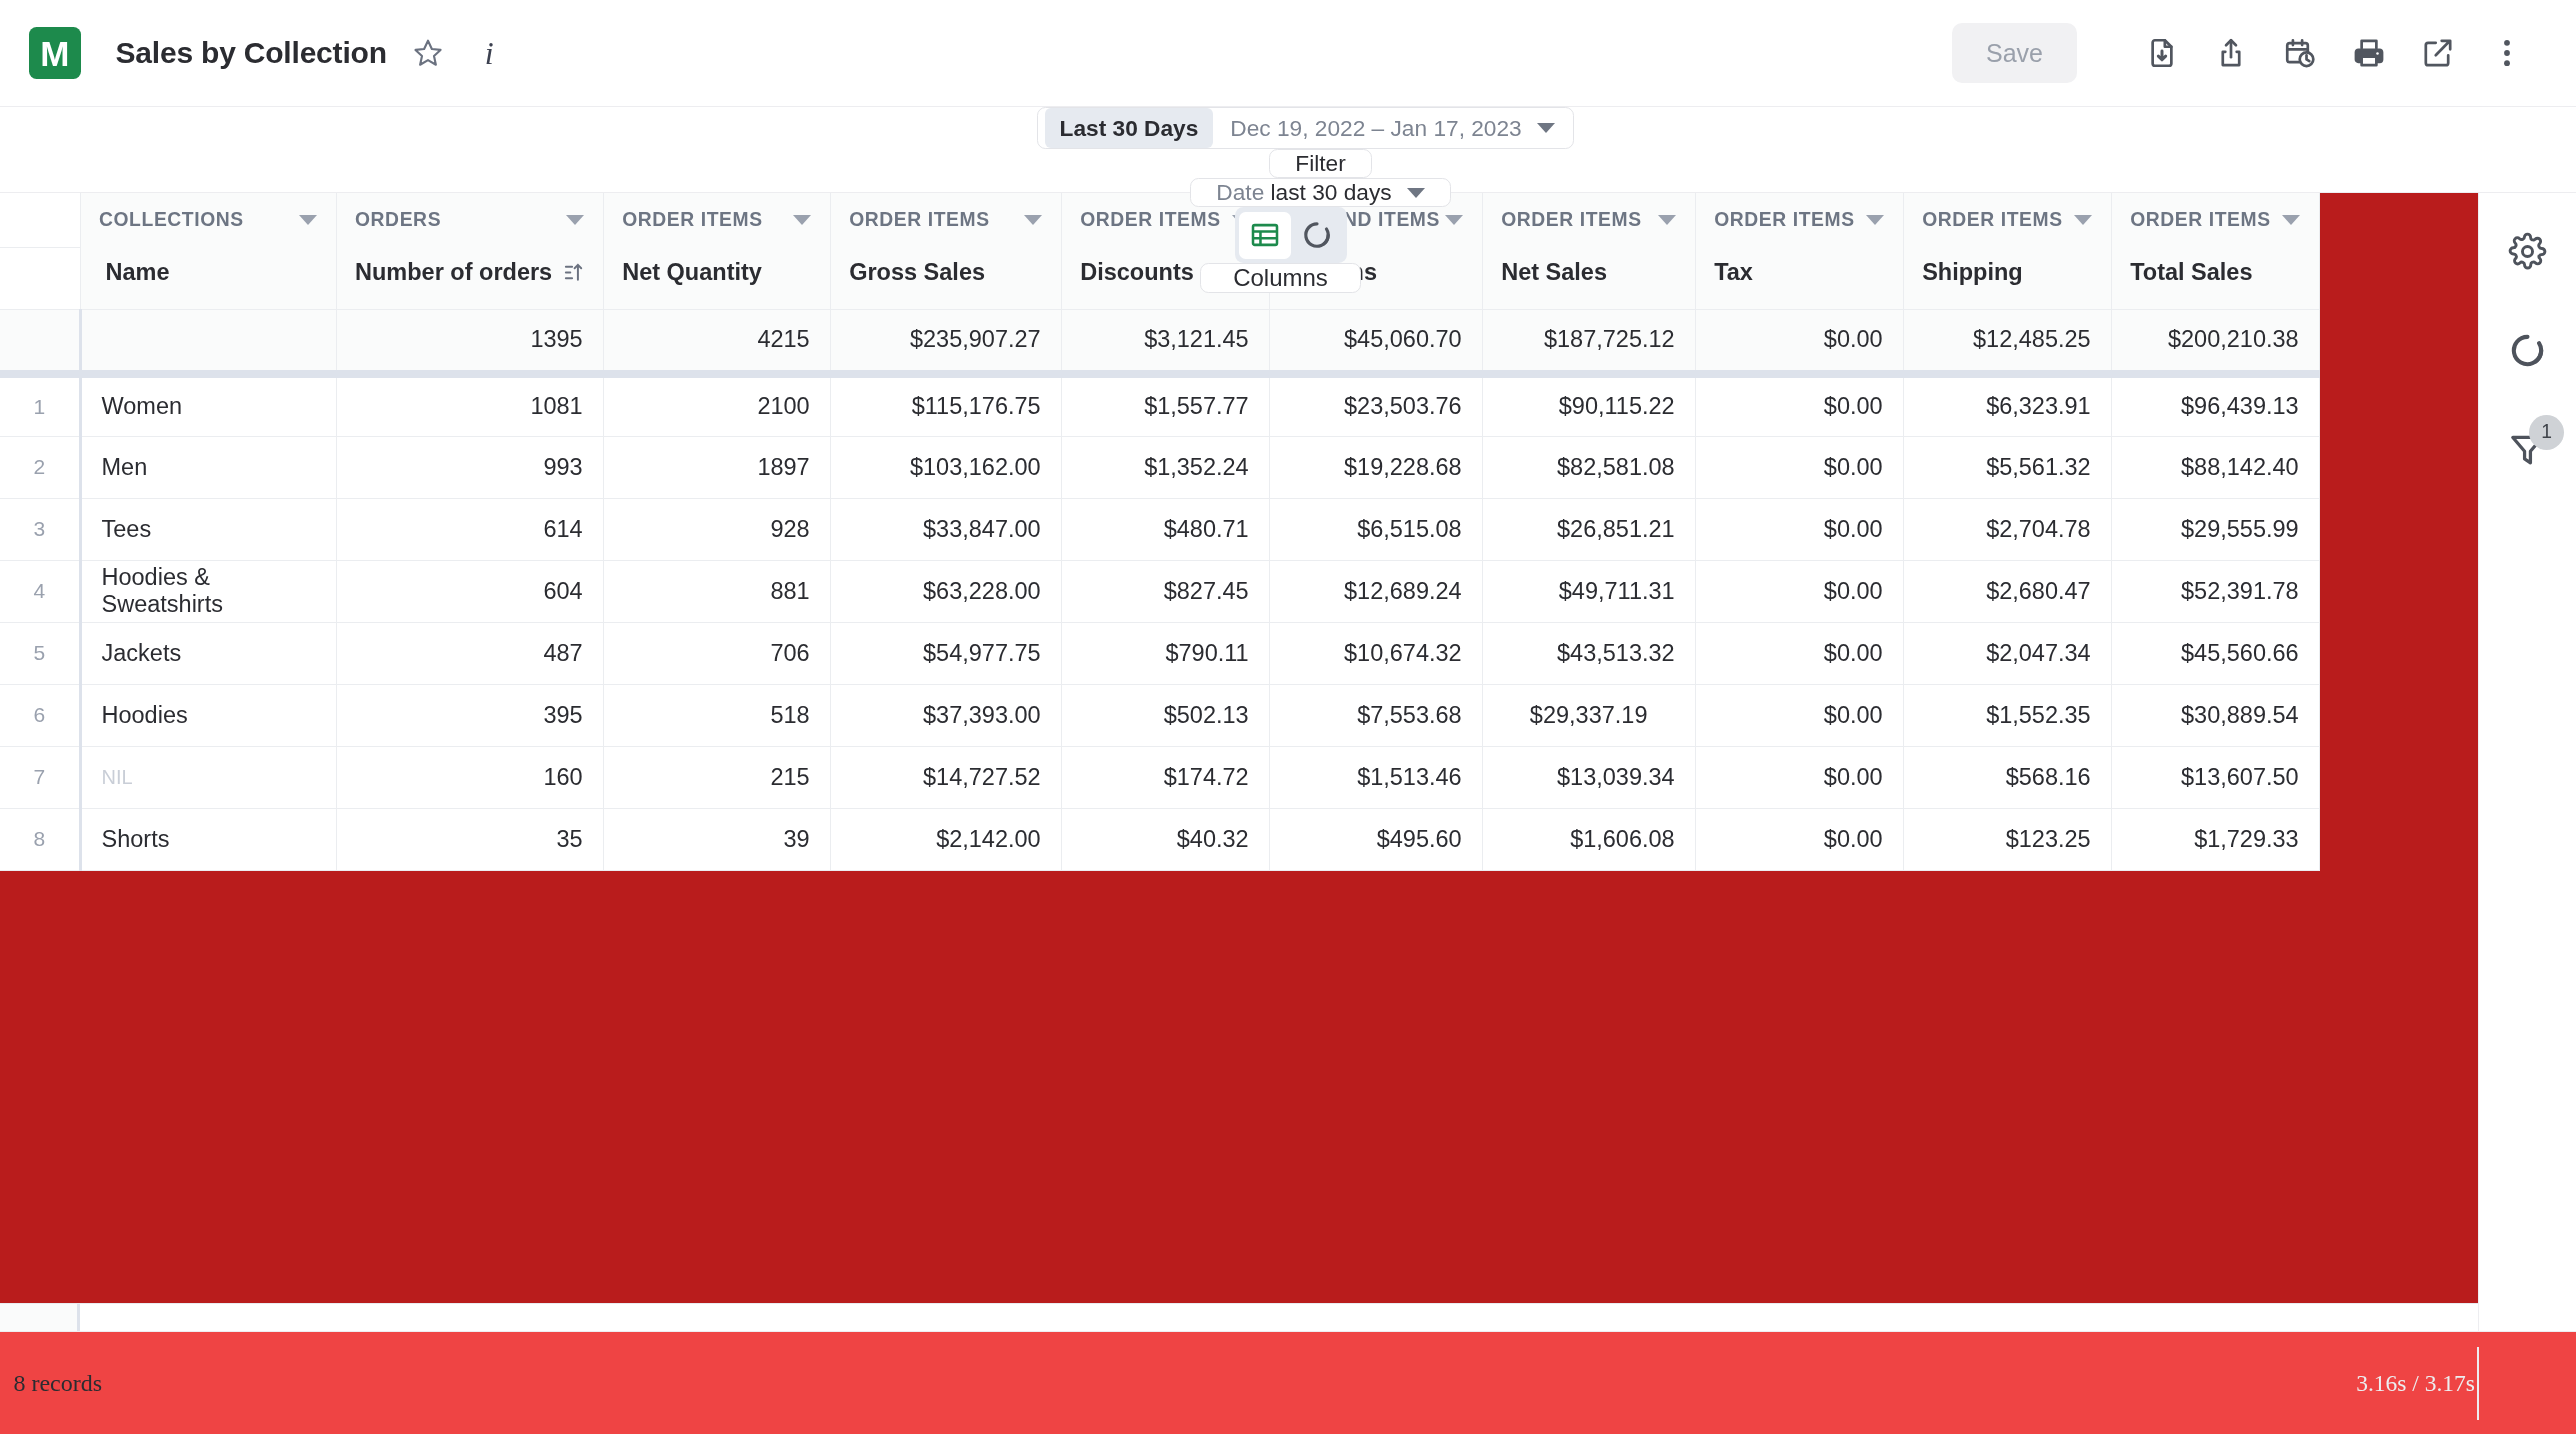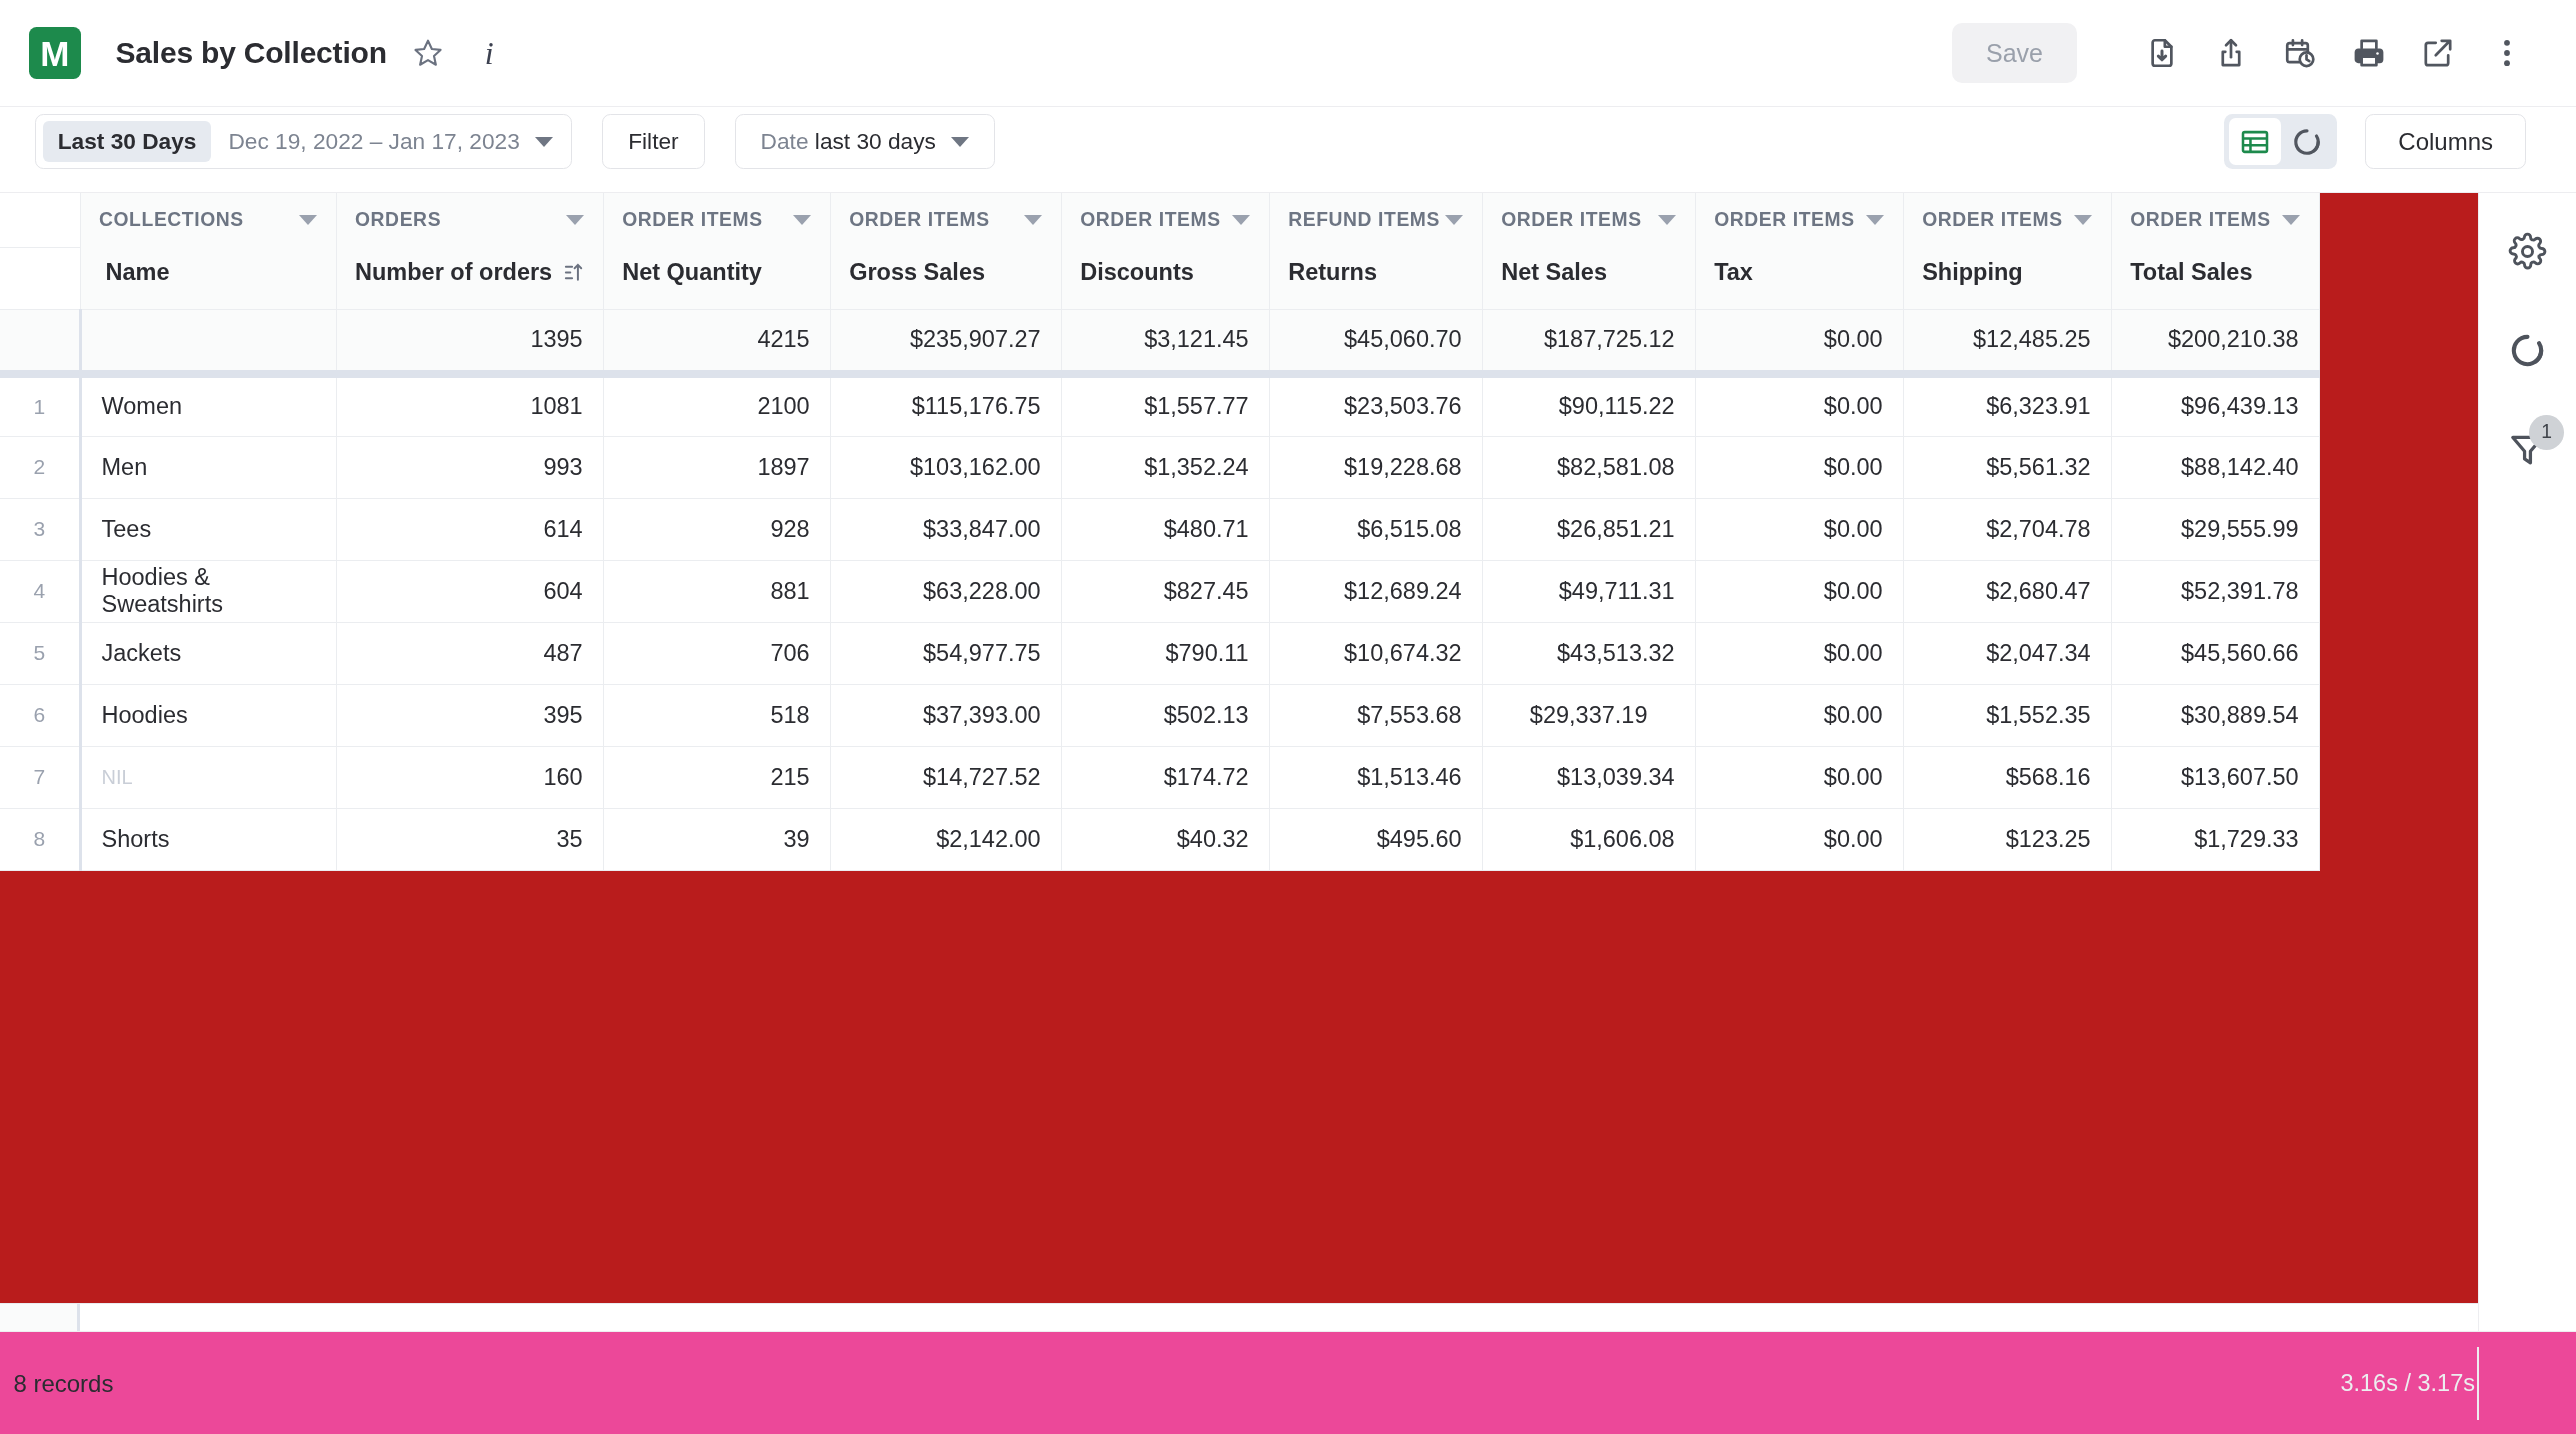--- a/index.html
+++ b/index.html
@@ -54,21 +54,21 @@
   .topbar-icons { display: flex; align-items: center; gap: 0; margin-left: 50px; }
   .topbar-icons .icon-btn-plain { width: 69px; height: 69px; color: #51565f; }
 
   
   .actionbar {
     height: 86px; min-height: 86px;
     background: #ffffff;
     display: flex; align-items: center;
     padding: 0 0 16px 35px;
     border-bottom: 1.7px solid #ededf0;
-    position: relative; z-index: 20;
+    position: relative; z-index: 20; flex-direction: column;
   }
   .pillbox {
     display: flex; align-items: center;
     height: 55px;
     border: 1.7px solid #e3e4e8; border-radius: 8.4px;
     background: #fff;
     padding: 0 6.7px 0 6.7px;
     cursor: pointer;
   }
   .pill-active {
@@ -214,25 +214,26 @@
   .rail-badge {
     position: absolute; top: -5px; right: -6.7px;
     width: 35px; height: 35px; border-radius: 50%;
     background: #cfd2d6; color: #40444b;
     font-size: 19.3px; display: flex; align-items: center; justify-content: center;
   }
 
   
   .footer {
     height: 104px; min-height: 104px;
-    background: #ec4899;
+    background: #ef4444;
     border-top: 1.7px solid #ededf0;
     display: flex; align-items: center;
     padding: 0 0 0 13.4px;
     position: relative;
+    font-family: Liberation Serif, serif;
   }
   .records { font-size: 24px; color: #2b2c31; padding-left: 0; }
   .footer-spacer { flex: 1 1 auto; }
   .timing { font-size: 23.5px; color: #eceef0; margin-right: 101px; }
   .footer-rail-div { position: absolute; right: 97px; top: 15px; bottom: 15px; width: 1.7px; background: #ededf0; }
 </style>
 </head>
 <body>
 
 <div class="app">

